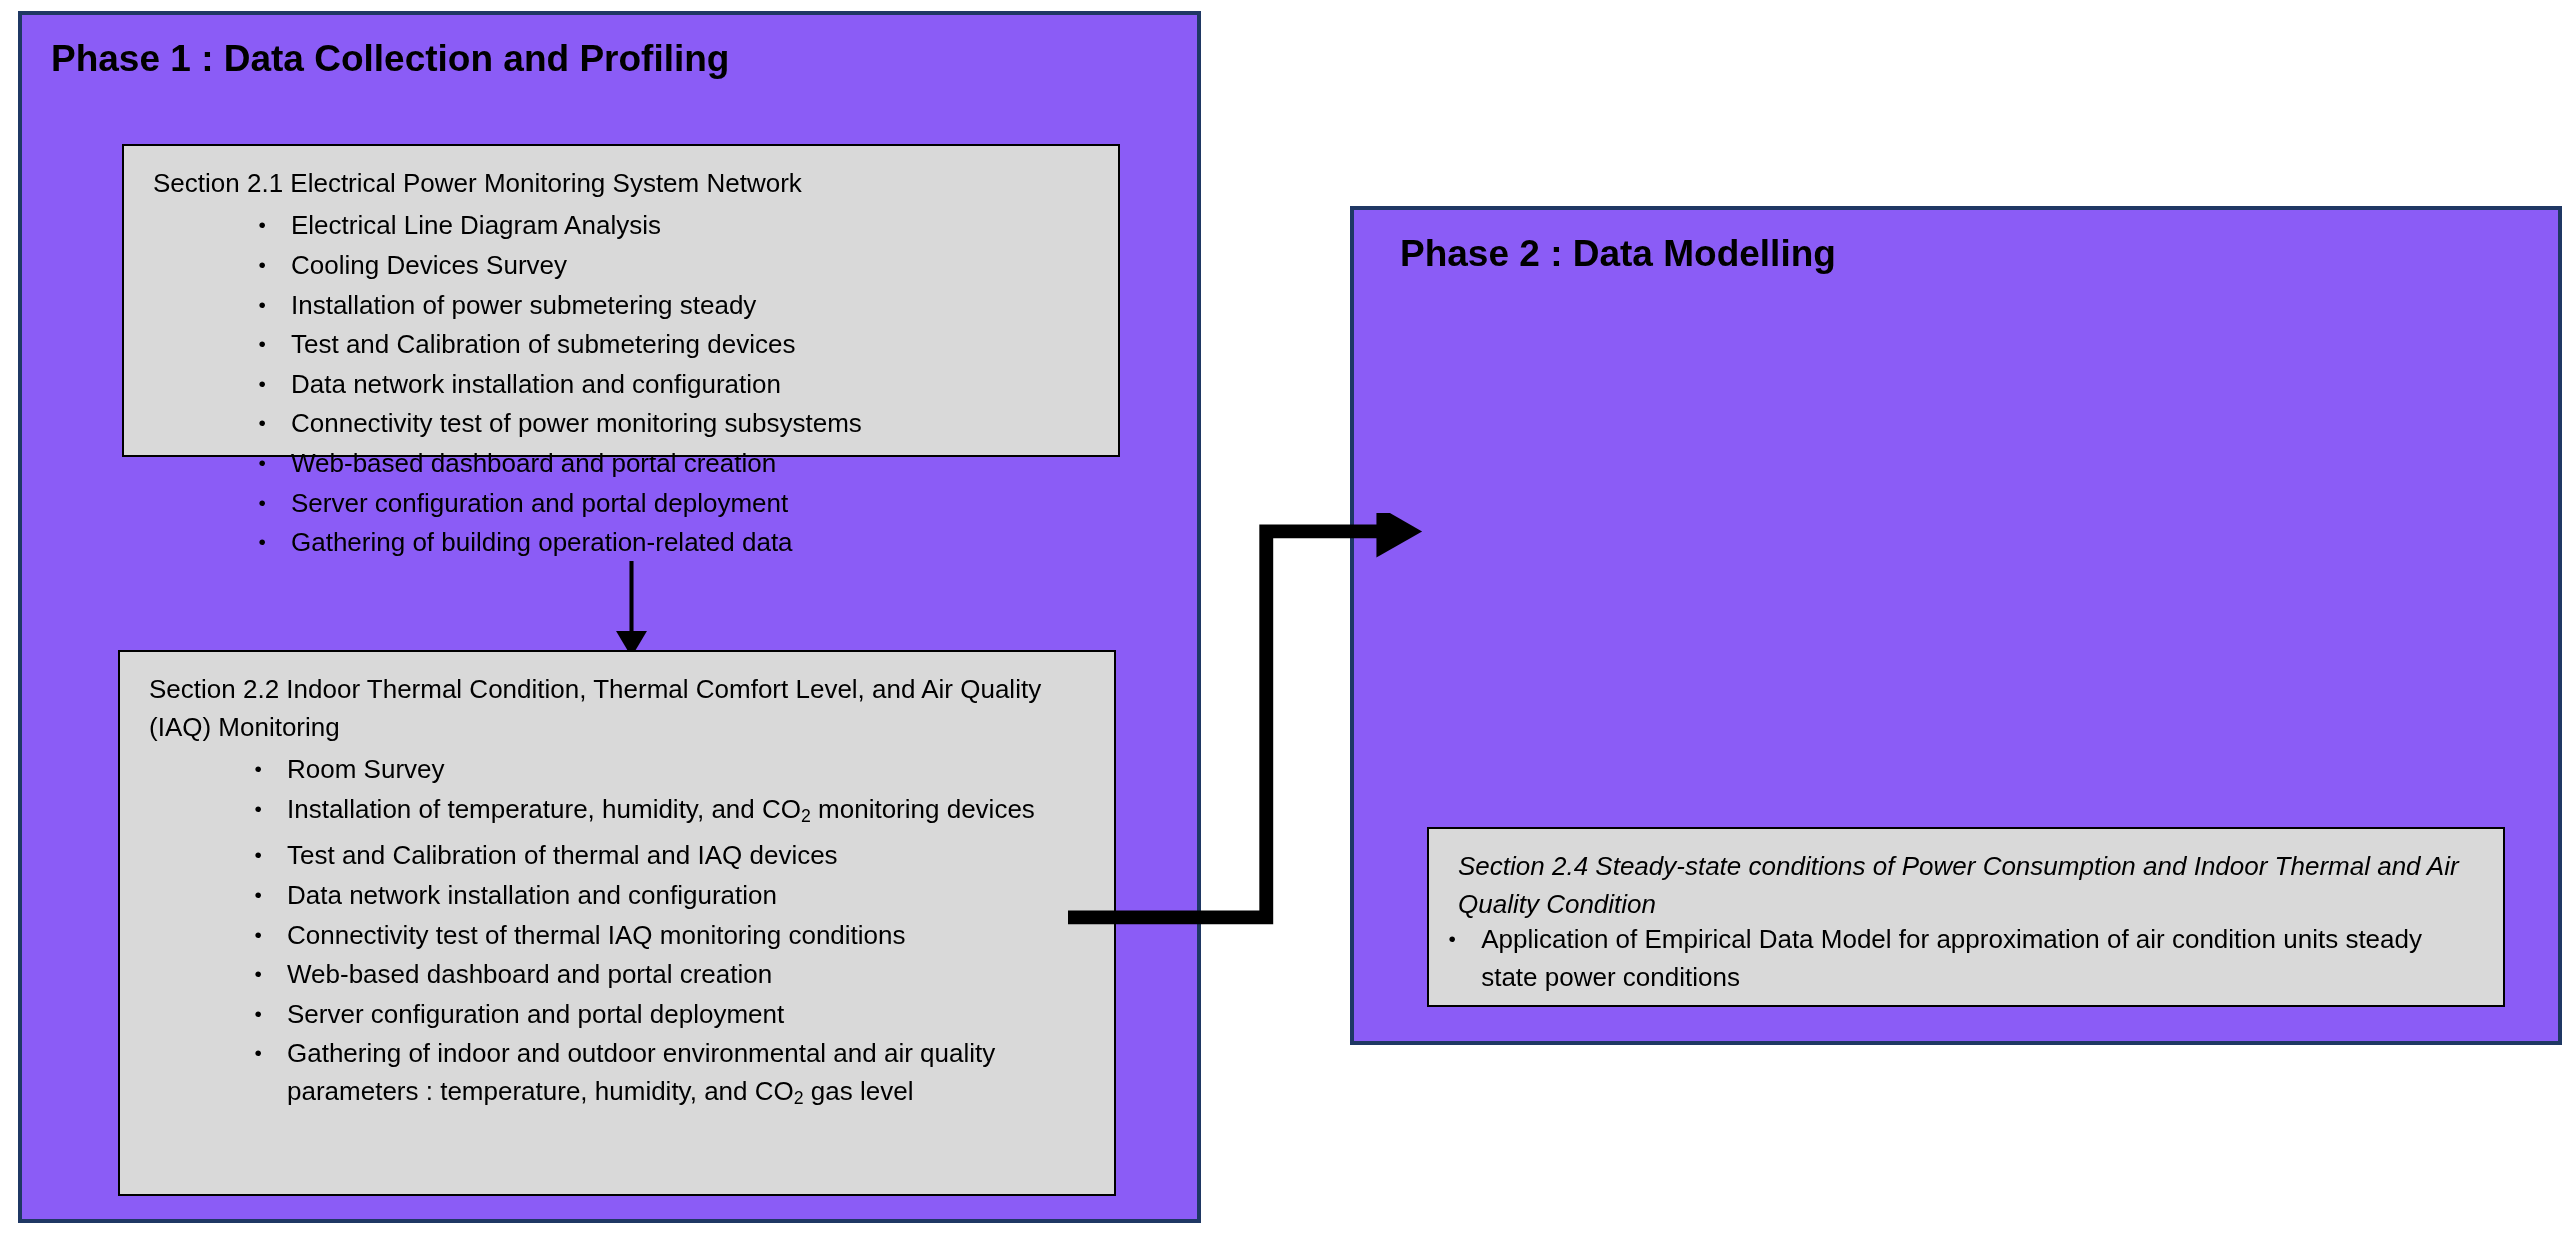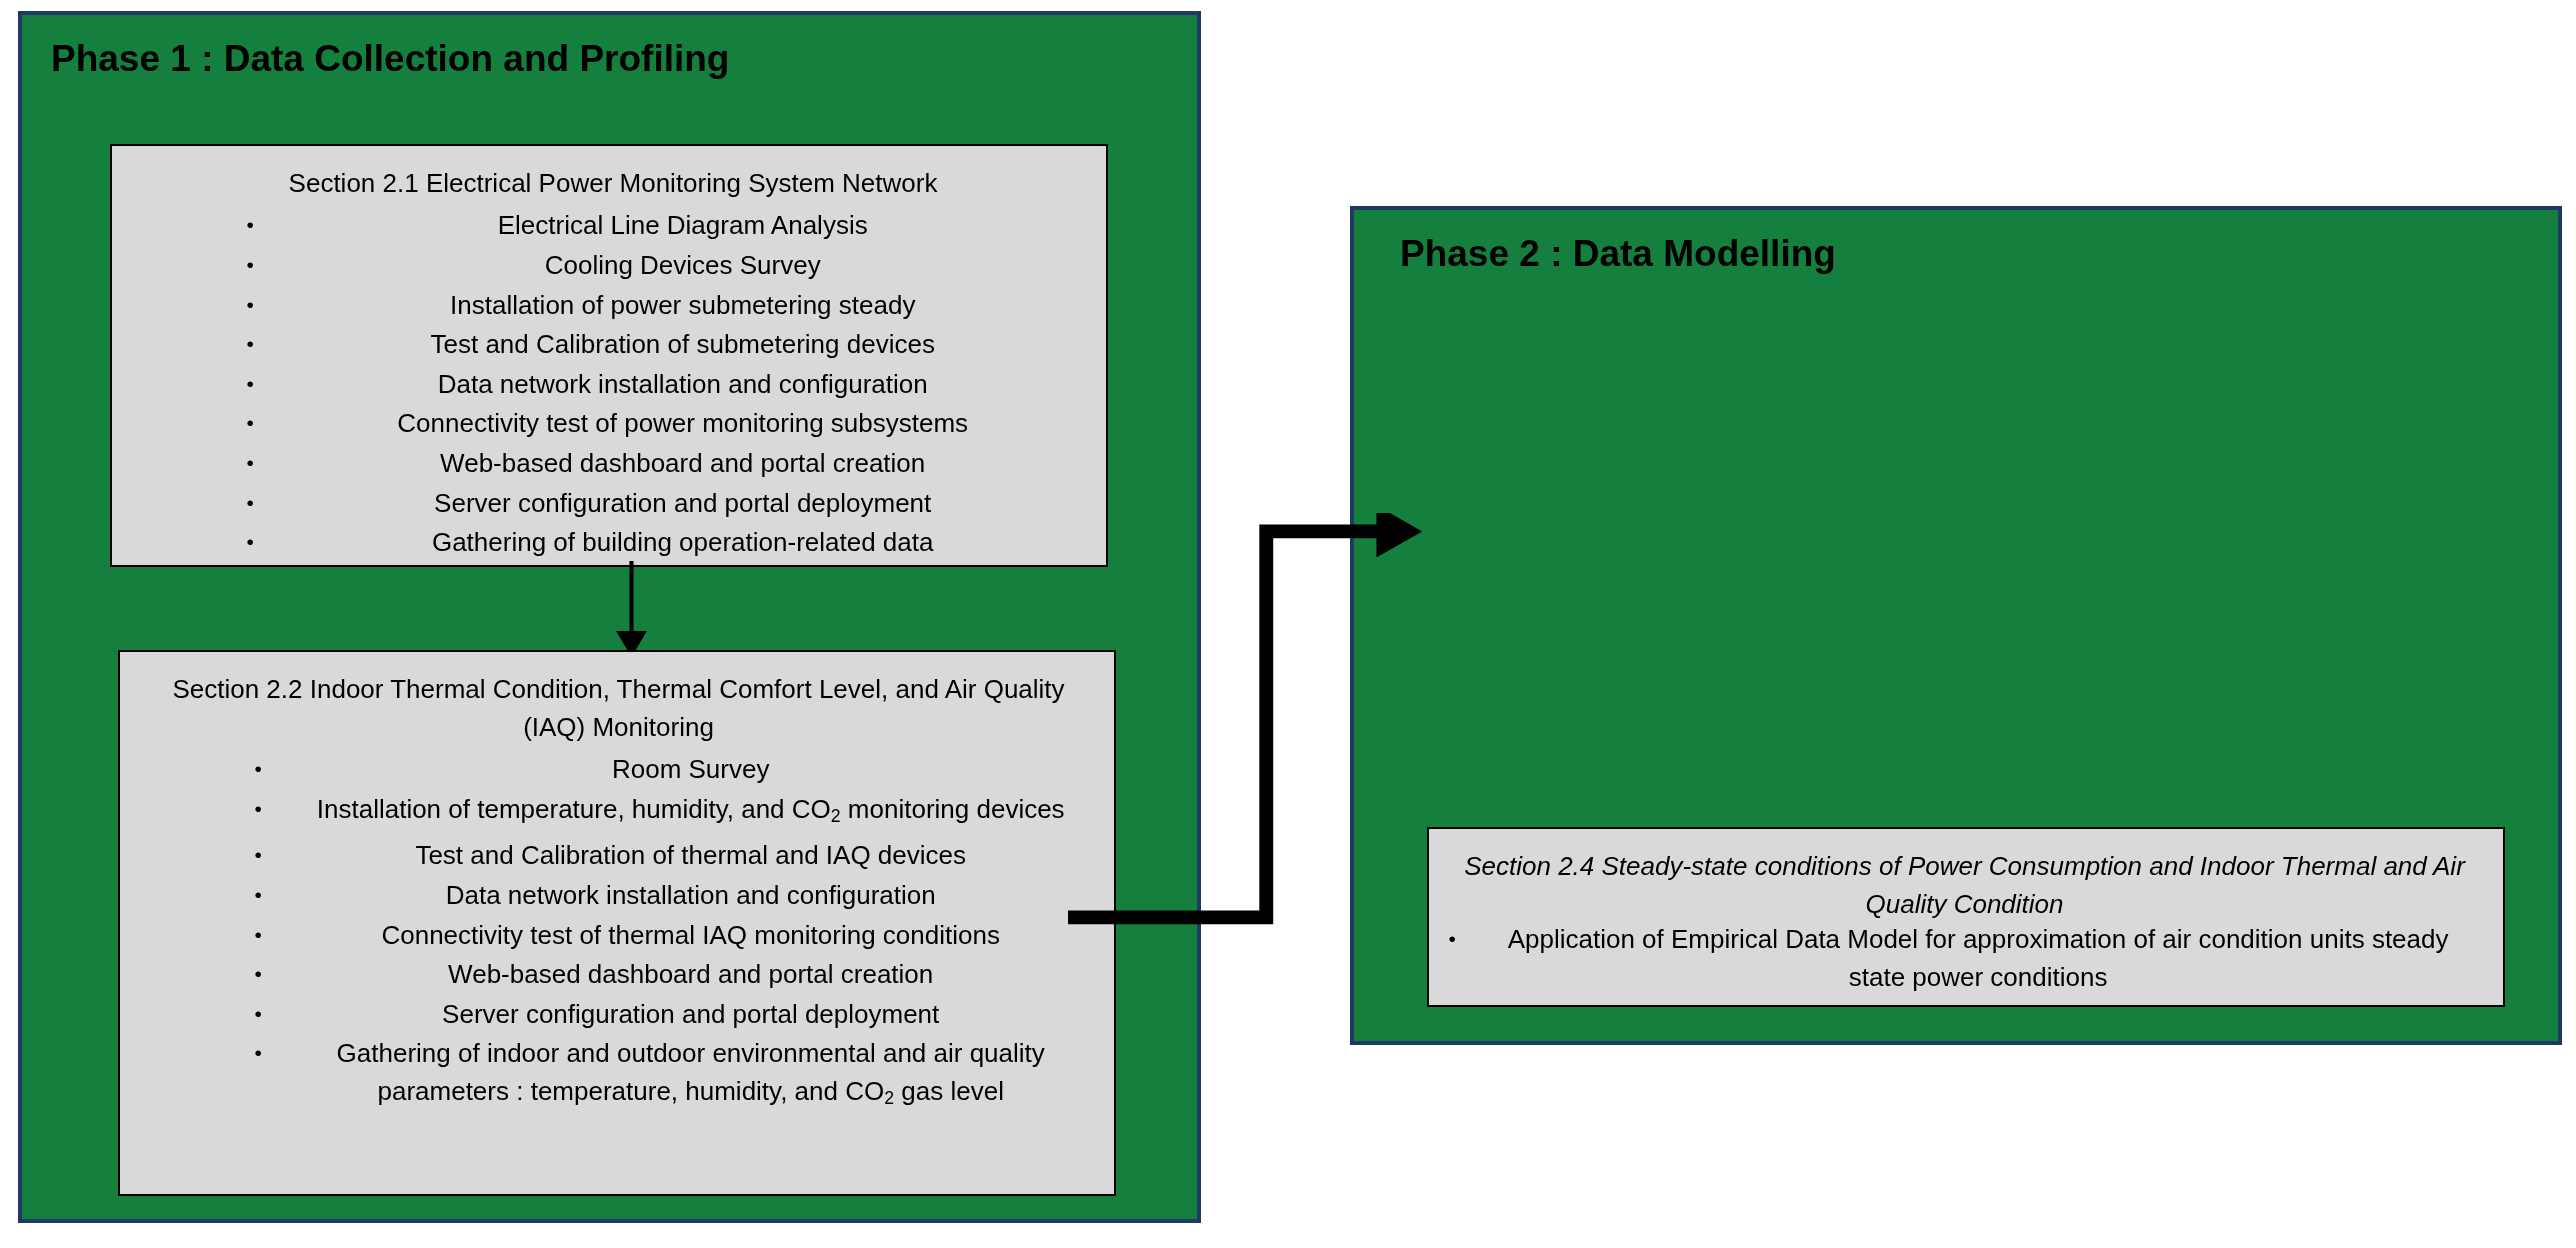--- a/index.html
+++ b/index.html
@@ -17,24 +17,23 @@
   #canvas {
     position: relative;
     width: 2576px;
     height: 1249px;
     background: #ffffff;
   }
 
   
   .phase {
     position: absolute;
-    background: #15803d;
+    background: #8b5cf6;
     border: 4.9px solid #1F3864;
     box-sizing: border-box;
-    text-align: center;
   }
   #phase1 { left: 18px;   top: 11.4px;  width: 1183px; height: 1212px; }
   #phase2 { left: 1350px; top: 206px; width: 1212px; height: 839px; }
 
   .phase-title {
     position: absolute;
     font-weight: bold;
     font-size: 37px;
     letter-spacing: 0px;
     color: #000000;
@@ -43,21 +42,21 @@
   #phase1 .phase-title { left: 29px; top: 23px; }
   #phase2 .phase-title { left: 46px; top: 23px; }
 
   
   .section-box {
     position: absolute;
     background: #D9D9D9;
     border: 2.5px solid #000000;
     box-sizing: border-box;
   }
-  #sec21 { left: 88px;  top: 129px;  width: 998px; height: 423px; }
+  #sec21 { left: 100px;  top: 129px;  width: 998px; height: 313px; }
   #sec22 { left: 96px;  top: 635px;  width: 998px; height: 546px; }
 
   .sec-head {
     position: absolute;
     font-size: 26px;
     line-height: 38px;
     color: #000000;
   }
   .sec-head-l { left: 29px; top: 18px; right: 21px; }
 

